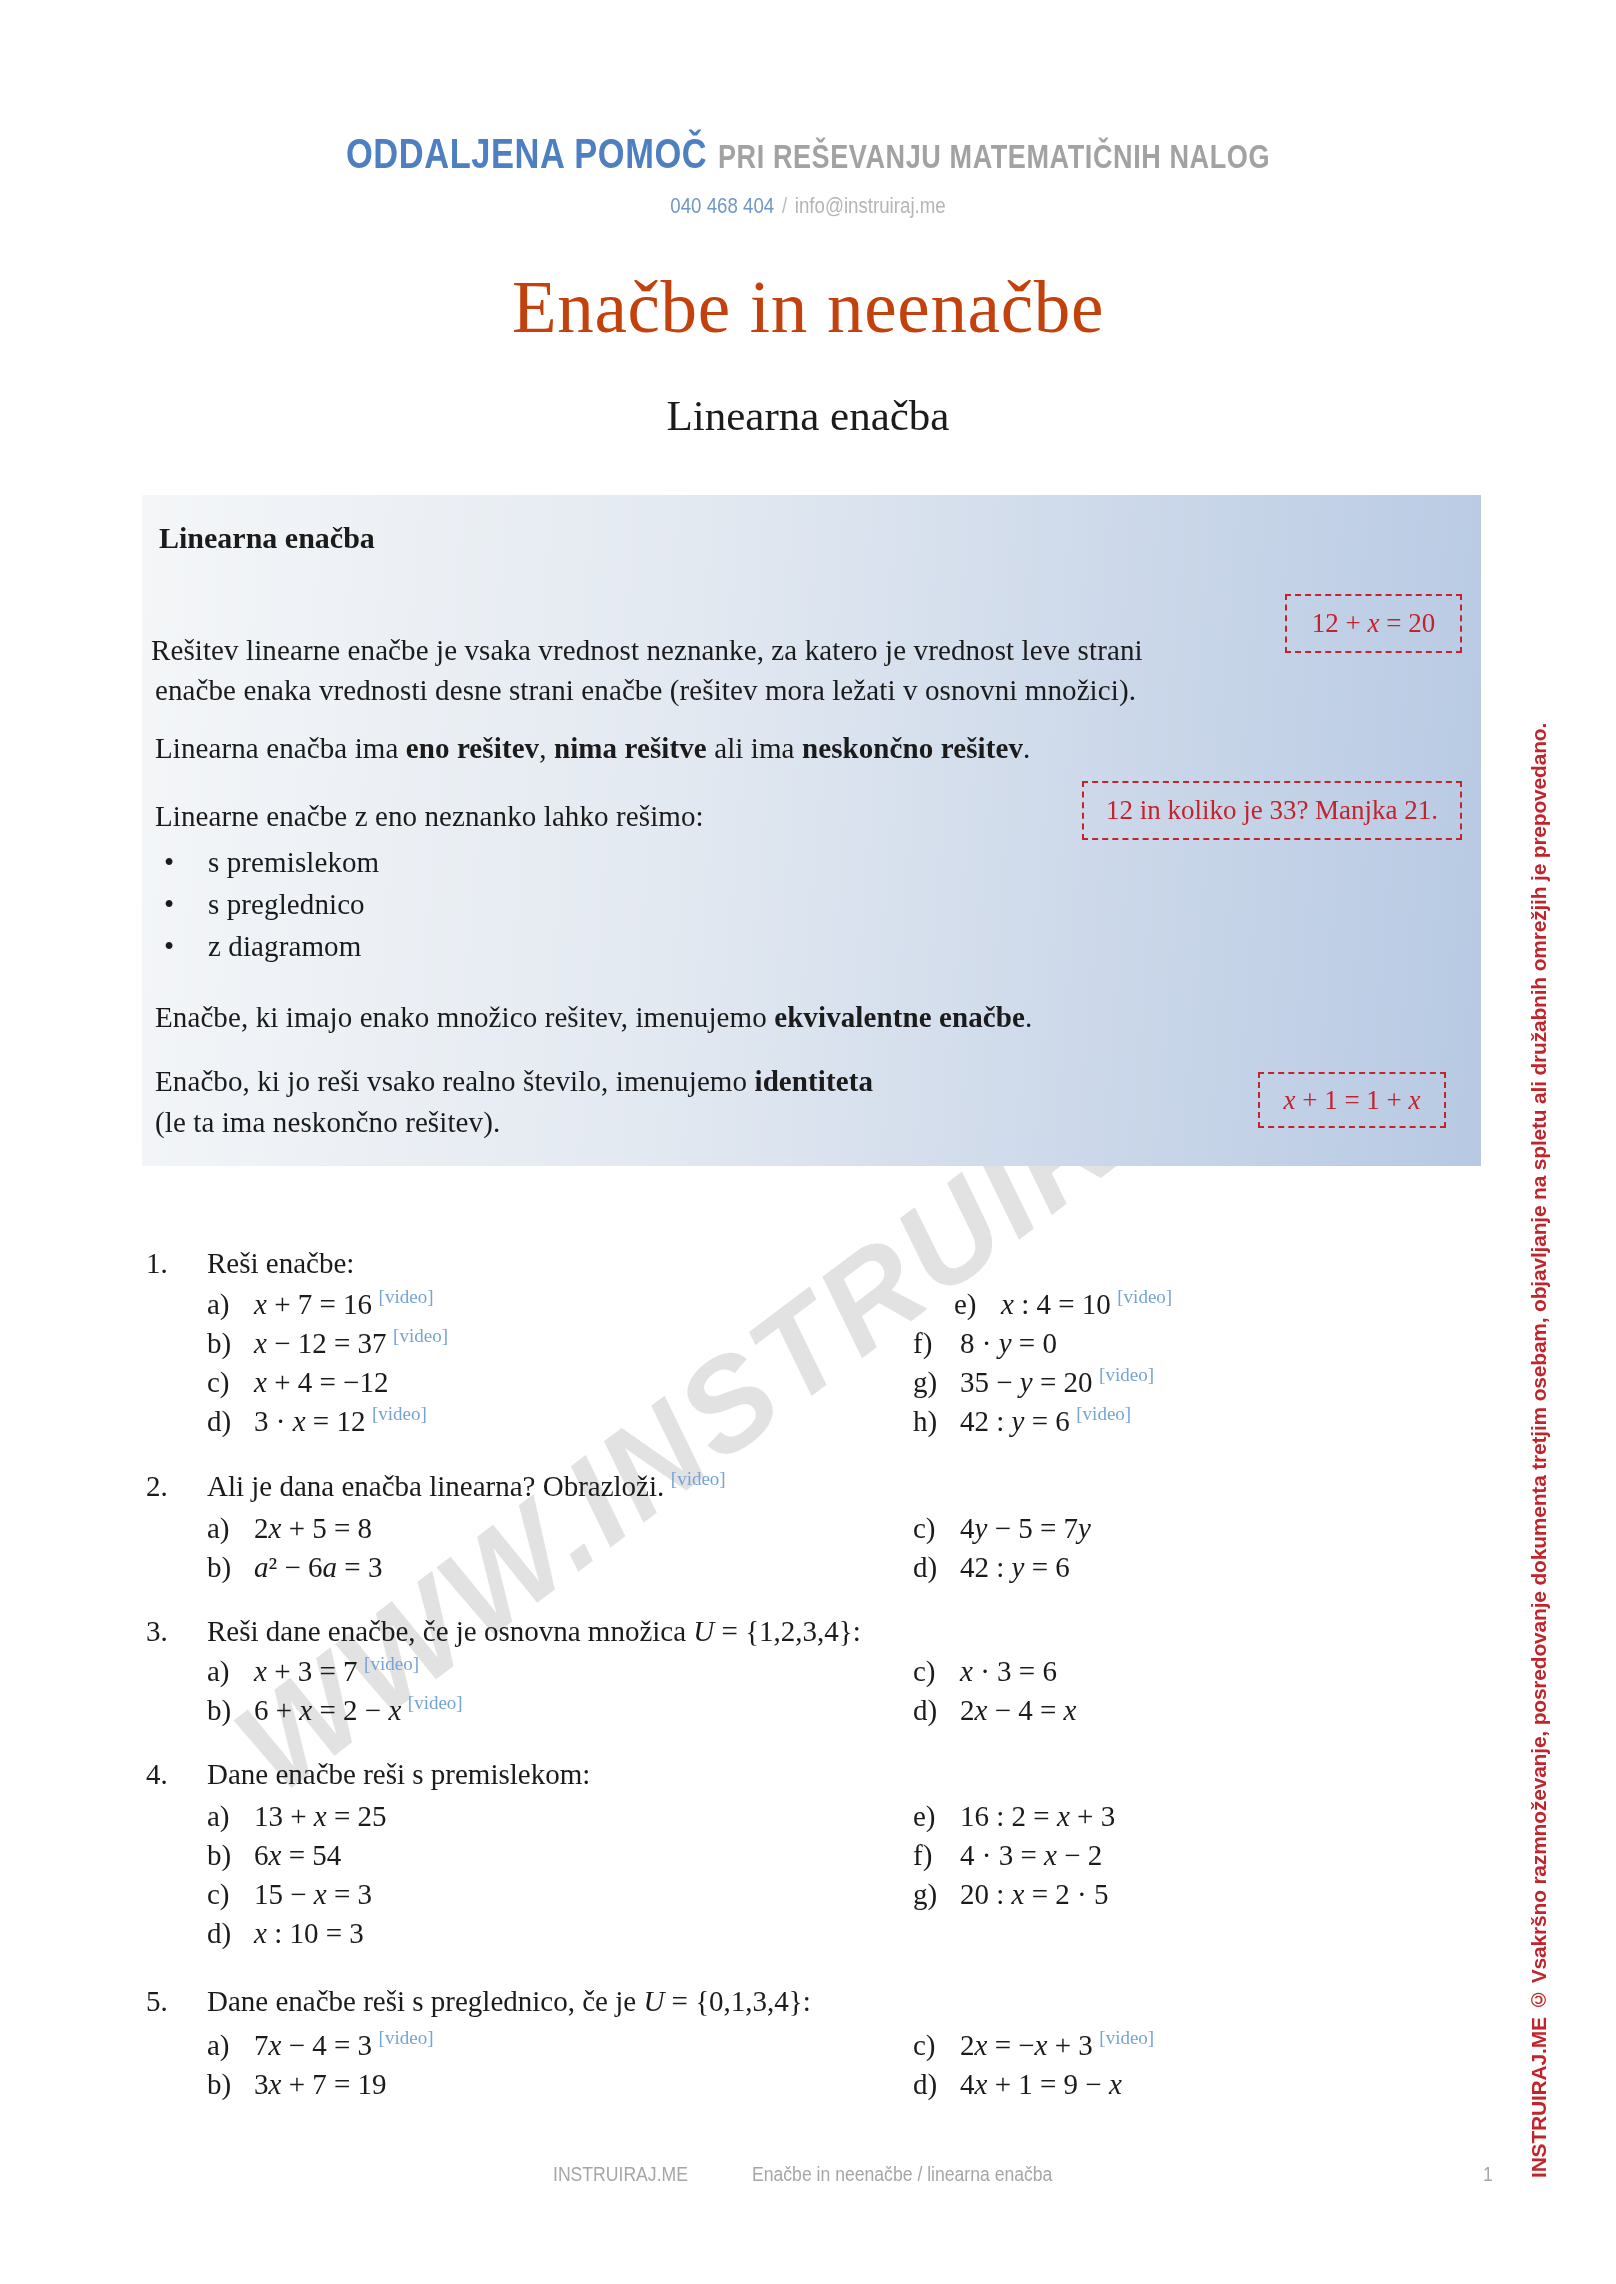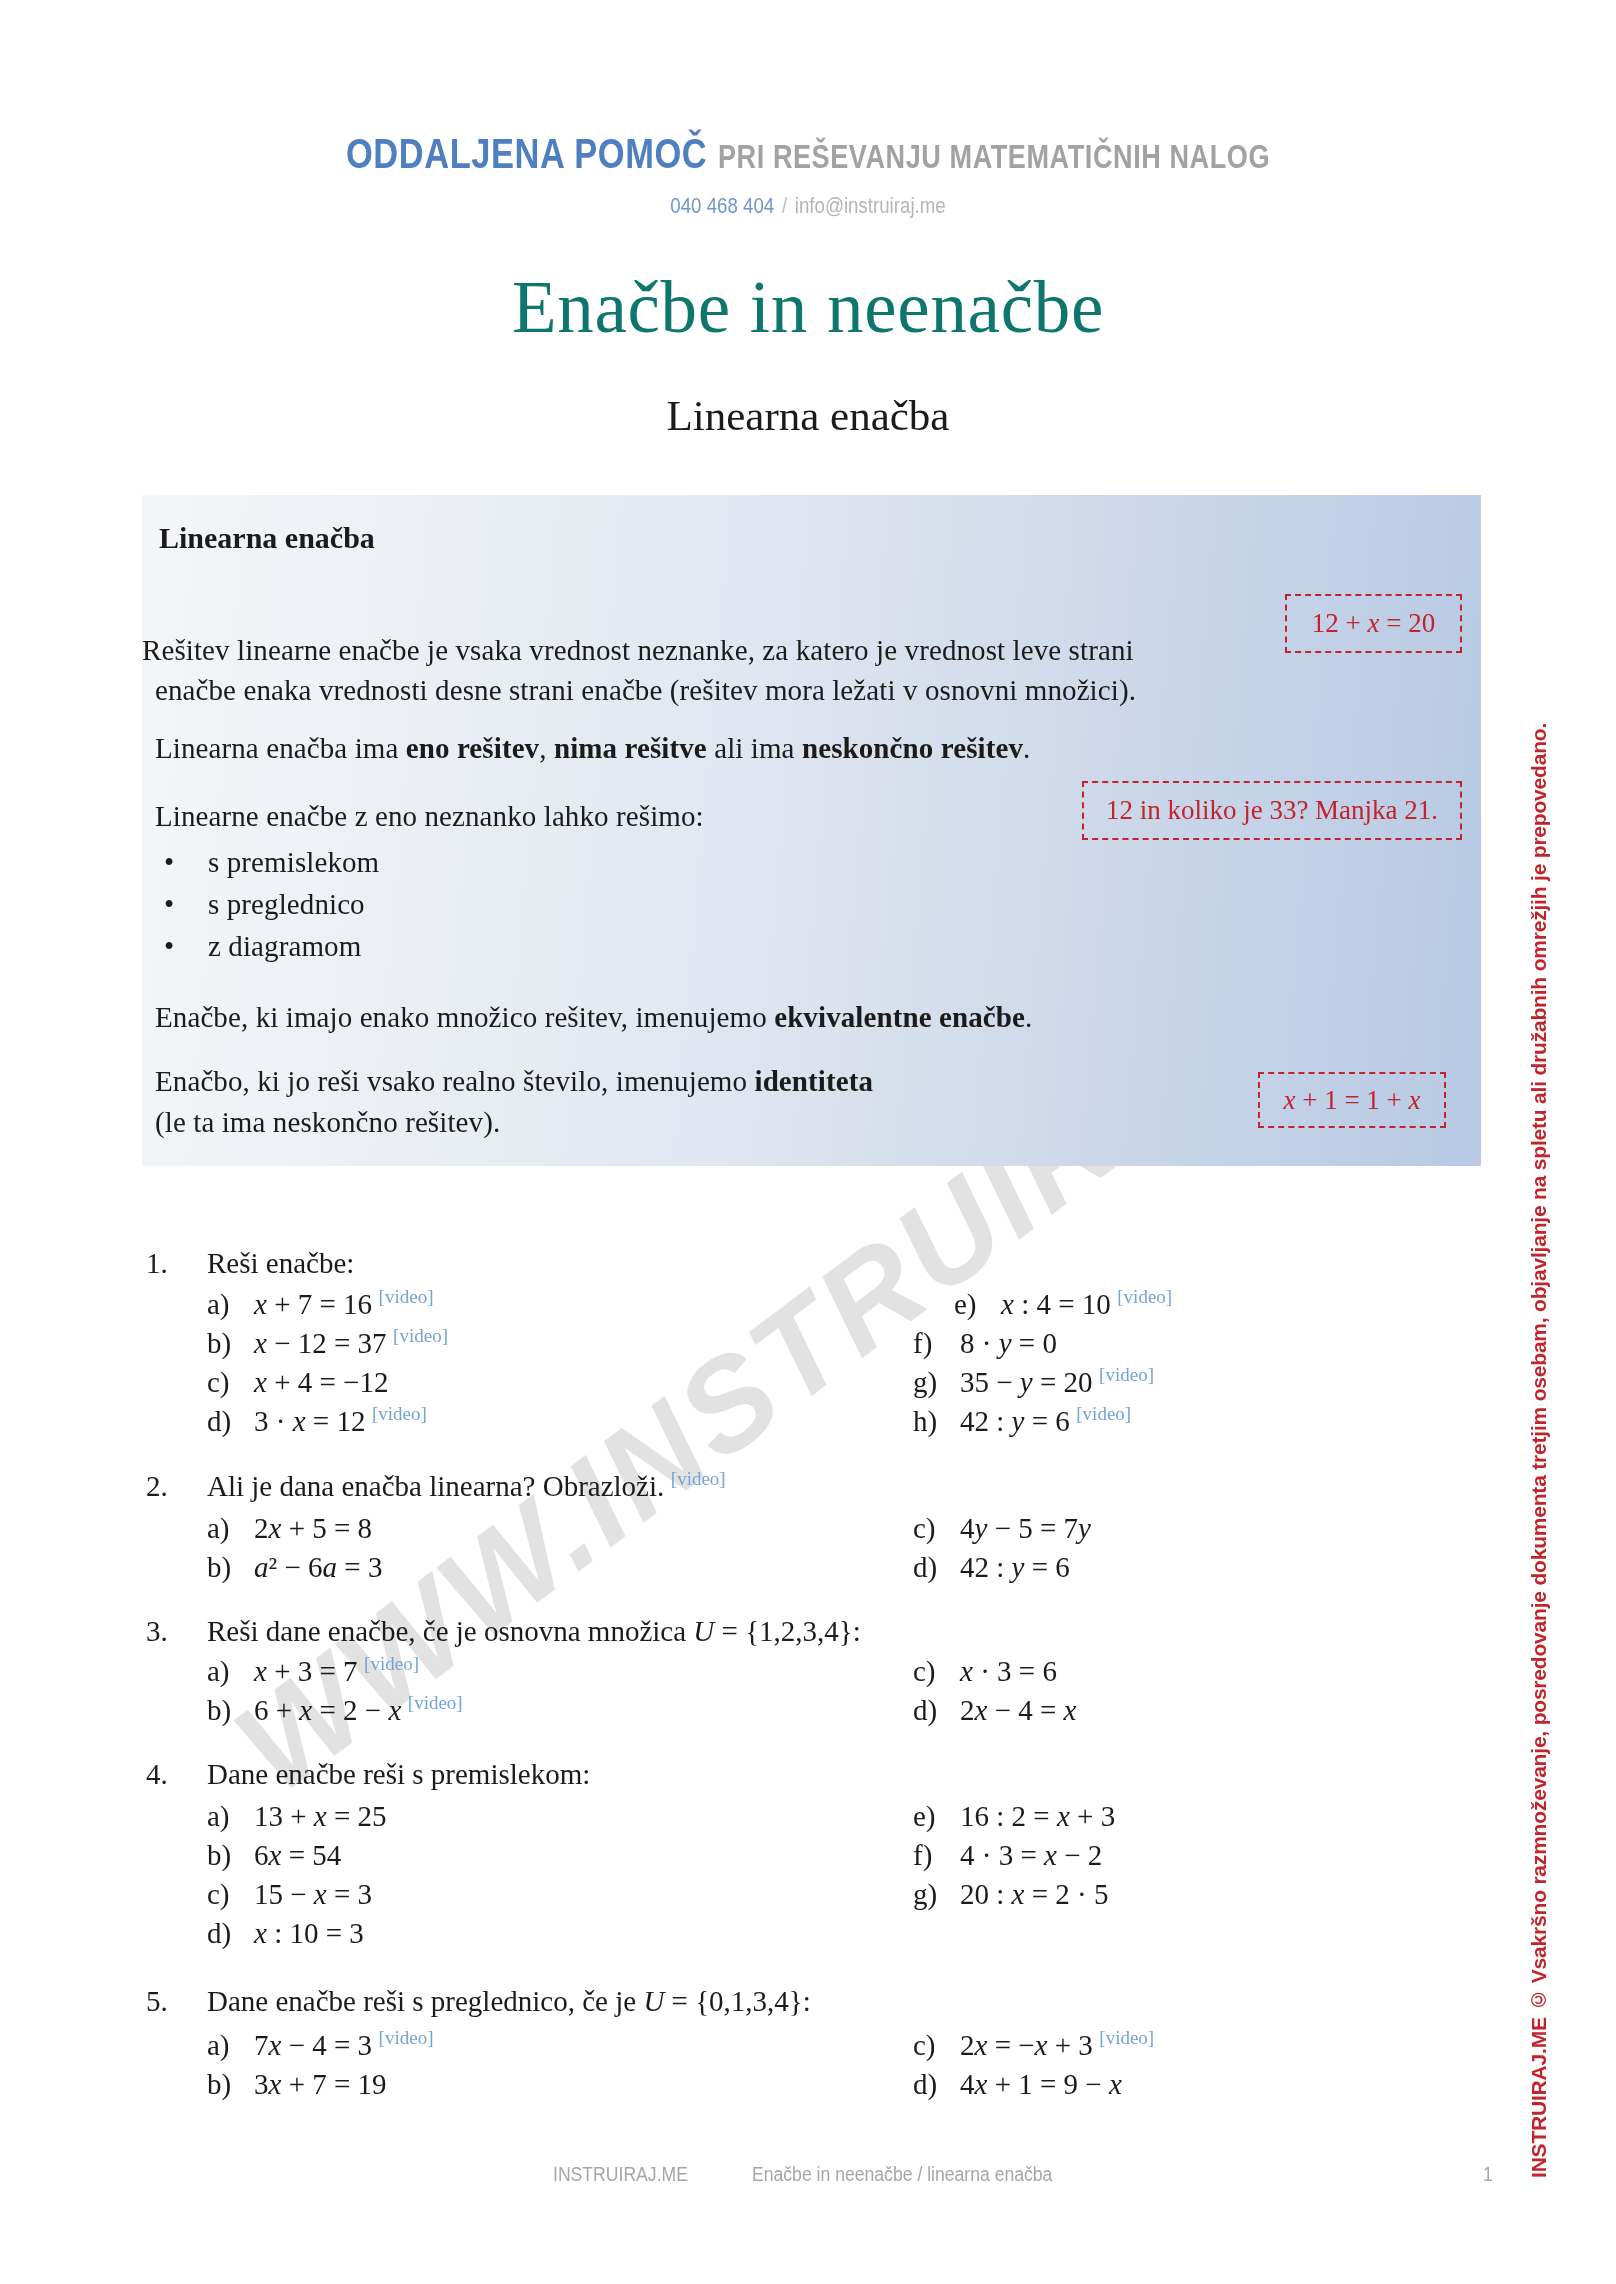--- a/index.html
+++ b/index.html
@@ -12,21 +12,21 @@
         font-family:"Liberation Sans",sans-serif;font-weight:bold;}
   .brand{font-size:42px;color:#4e7fc1;letter-spacing:0.7px;}
   .tagline{font-size:33px;color:#a2a2a2;margin-left:13px;letter-spacing:0.7px;}
   .hdr2{top:193px;left:0;width:100%;text-align:center;transform:scaleX(0.85);white-space:nowrap;
         font-family:"Liberation Sans",sans-serif;font-size:22px;}
   .phone{color:#7197c8;}
   .hsep{color:#bdbdbd;margin:0 9px;}
   .email{color:#b5b5b5;}
 
   
-  .title{top:266px;left:0;width:100%;text-align:center;font-size:73px;color:#0f766e;letter-spacing:0.7px;}
+  .title{top:266px;left:0;width:100%;text-align:center;font-size:73px;color:#c2410c;letter-spacing:0.7px;}
   .subtitle{top:391px;left:0;width:100%;text-align:center;font-size:43px;color:#1b1b1b;}
 
   
   .watermark{left:124px;top:1299px;width:1276px;line-height:156px;text-align:center;
              transform:rotate(-37deg);font-family:"Liberation Sans",sans-serif;
              font-weight:bold;font-style:italic;font-size:129px;letter-spacing:5.2px;
              color:#e2e2e2;z-index:1;white-space:nowrap;}
 
   
   .bluebox{left:142px;top:495px;width:1339px;height:671px;z-index:2;
@@ -70,21 +70,21 @@
     <span class="phone">040 468 404</span><span class="hsep">/</span><span class="email">info@instruiraj.me</span>
   </div>
 
   <div class="abs title">Enačbe in neenačbe</div>
   <div class="abs subtitle">Linearna enačba</div>
 
   <div class="abs bluebox"></div>
 
   <div class="abs boxheading">Linearna enačba</div>
 
-  <div class="abs p" style="left:142px;top:634px;">Rešitev linearne enačbe je vsaka vrednost neznanke, za katero je vrednost leve strani</div>
+  <div class="abs p" style="left:151px;top:634px;">Rešitev linearne enačbe je vsaka vrednost neznanke, za katero je vrednost leve strani</div>
   <div class="abs p" style="left:155px;top:674px;">enačbe enaka vrednosti desne strani enačbe (rešitev mora ležati v osnovni množici).</div>
 
   <div class="abs p" style="left:155px;top:732px;">
     <span>Linearna enačba ima </span><span class="b">eno rešitev</span><span>, </span><span class="b">nima rešitve</span><span> ali ima </span><span class="b">neskončno rešitev</span><span>.</span>
   </div>
 
   <div class="abs p" style="left:155px;top:800px;">Linearne enačbe z eno neznanko lahko rešimo:</div>
 
   <div class="abs bullet-dot" style="left:164px;top:846px;">•</div>
   <div class="abs p" style="left:208px;top:846px;">s premislekom</div>

